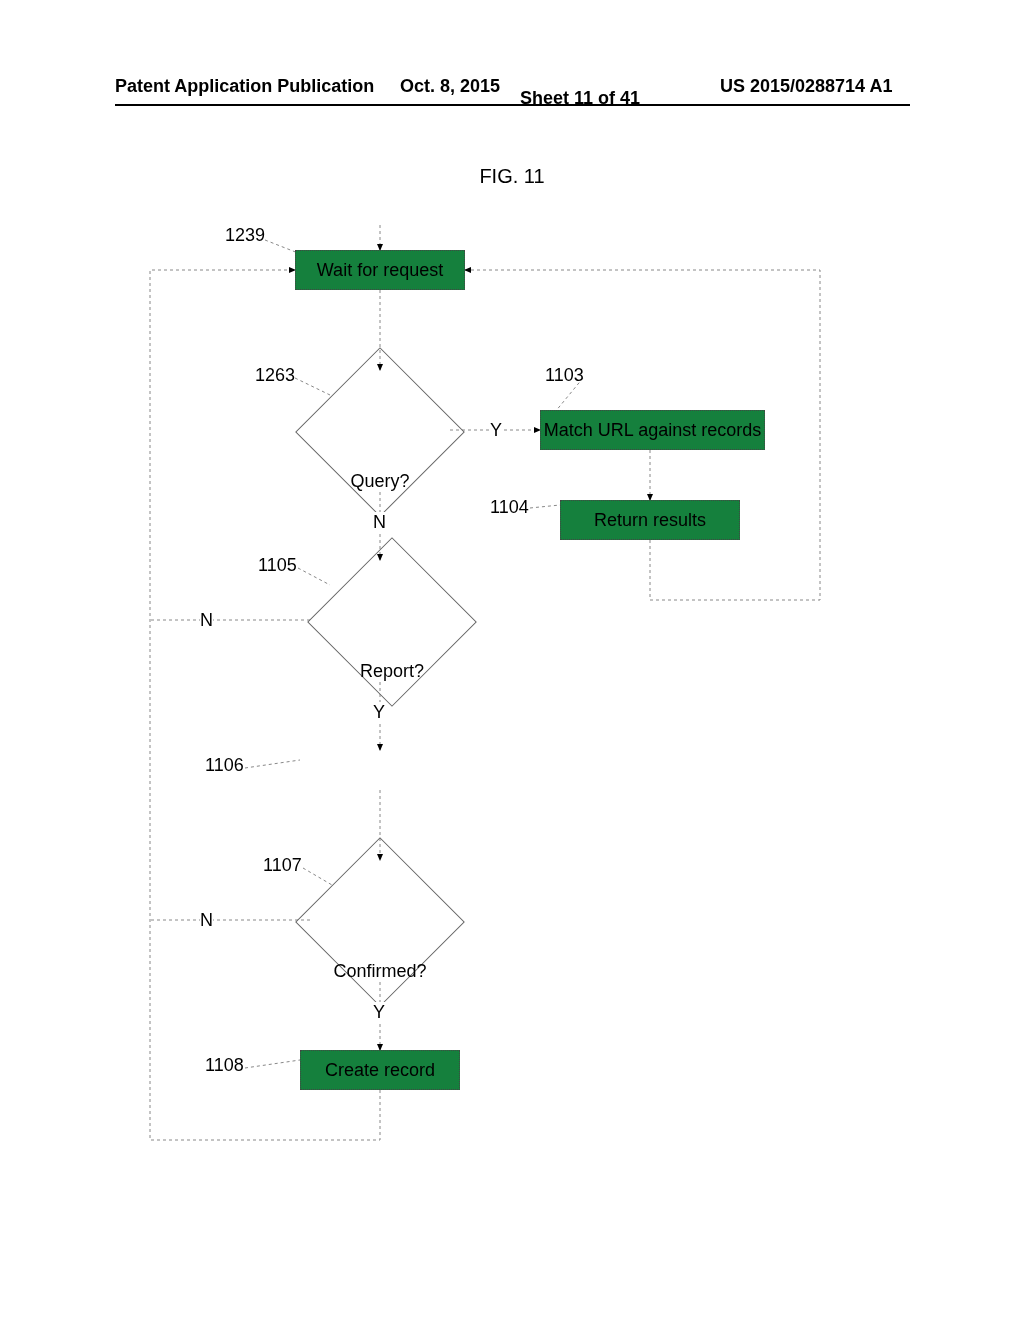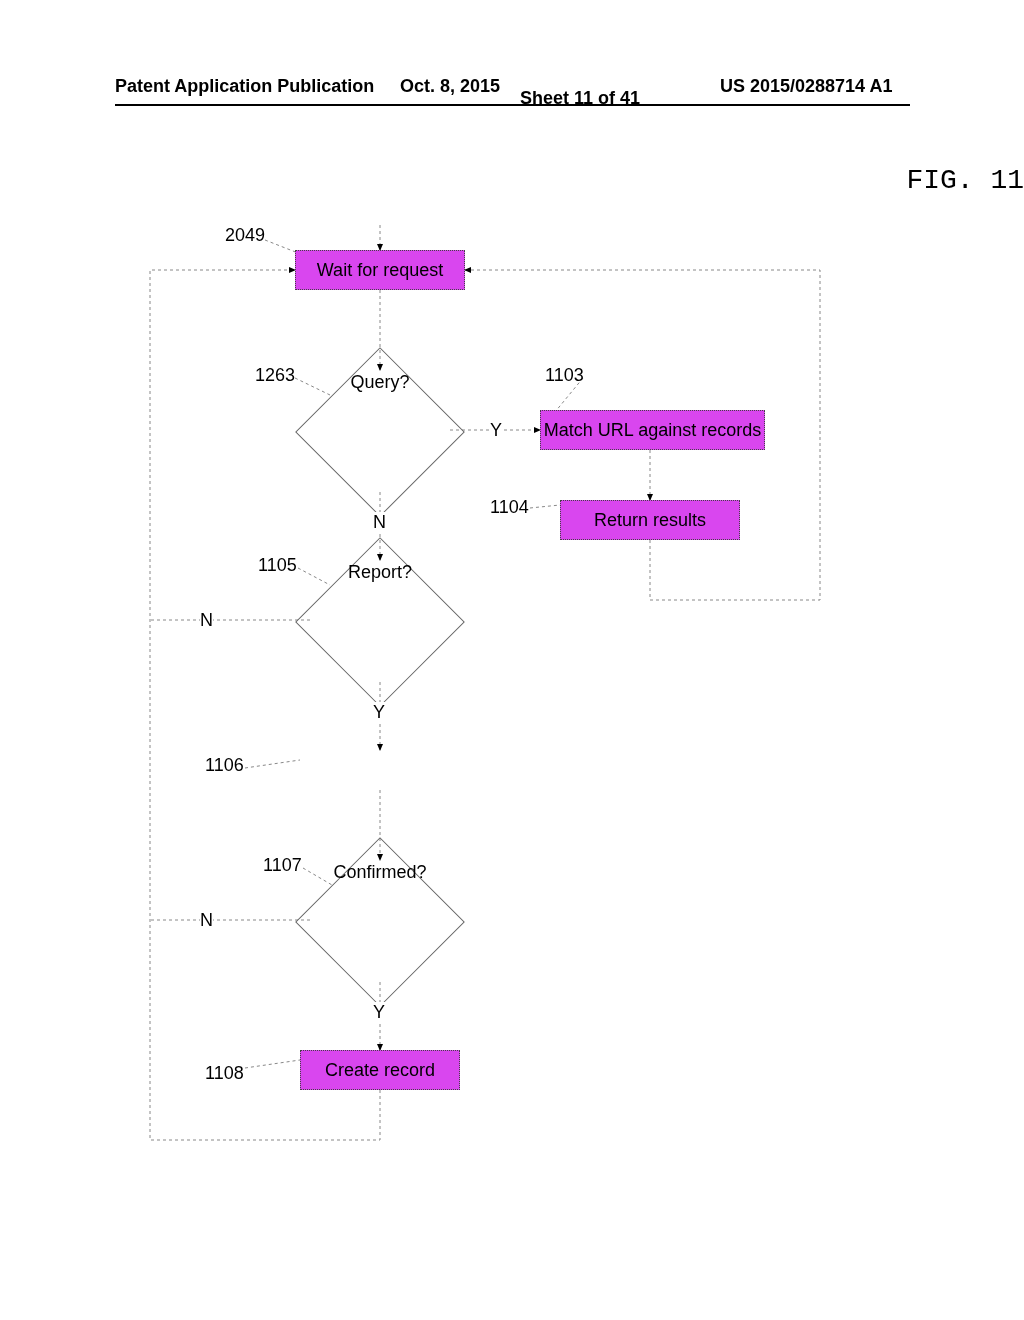--- a/index.html
+++ b/index.html
@@ -32,46 +32,45 @@
     position: absolute;
     font-size: 18px;
     font-weight: bold;
     white-space: nowrap;
   }
   .fig-title {
     position: absolute;
     top: 165px;
     left: 0;
     width: 1024px;
-    text-align: right;
-    font-size: 28px;
-    font-family: Liberation Mono, monospace;
+    text-align: center;
+    font-size: 20px;
   }
   .canvas {
     position: absolute;
     left: 0;
     top: 0;
     width: 1024px;
     height: 1320px;
   }
   .box, .diamond-wrap, .ref, .edgelabel {
     position: absolute;
     font-size: 18px;
   }
   .box {
     border: 1px dotted #444;
-    background: #d946ef;
+    background: #15803d;
     display: flex;
     align-items: center;
     justify-content: center;
     box-sizing: border-box;
   }
   .diamond-wrap {
     display: flex;
-    align-items: flex-start;
+    align-items: flex-end;
     justify-content: center;
   }
   .diamond {
     width: 100%;
     height: 100%;
     border: 1px solid #666;
     transform: rotate(45deg);
     box-sizing: border-box;
   }
   .diamond-label {
@@ -138,21 +137,21 @@
       <line x1="295" y1="378" x2="330" y2="395"></line>
       <line x1="583" y1="378" x2="555" y2="412"></line>
       <line x1="530" y1="508" x2="560" y2="505"></line>
       <line x1="298" y1="568" x2="330" y2="585"></line>
       <line x1="245" y1="768" x2="300" y2="760"></line>
       <line x1="303" y1="868" x2="332" y2="885"></line>
       <line x1="245" y1="1068" x2="300" y2="1060"></line>
     </g>
   </svg>
 
-  <span class="ref" style="left:225px; top:225px;">2049</span>
+  <span class="ref" style="left:225px; top:225px;">1239</span>
   <div class="box" style="left:295px; top:250px; width:170px; height:40px;">
     <span>Wait for request</span>
   </div>
 
   <span class="ref" style="left:255px; top:365px;">1263</span>
   <div class="diamond-wrap" style="left:320px; top:372px; width:120px; height:120px;">
     <div class="diamond"></div>
     <span class="diamond-label">Query?</span>
   </div>
   <span class="edgelabel" style="left:490px; top:420px;">Y</span>
@@ -162,35 +161,35 @@
   <div class="box" style="left:540px; top:410px; width:225px; height:40px;">
     <span>Match URL against records</span>
   </div>
 
   <span class="ref" style="left:490px; top:497px;">1104</span>
   <div class="box" style="left:560px; top:500px; width:180px; height:40px;">
     <span>Return results</span>
   </div>
 
   <span class="ref" style="left:258px; top:555px;">1105</span>
-  <div class="diamond-wrap" style="left:320px; top:562px; width:120px; height:120px;text-decoration:underline;">
+  <div class="diamond-wrap" style="left:332px; top:562px; width:120px; height:120px;text-decoration:underline;">
     <div class="diamond"></div>
     <span class="diamond-label">Report?</span>
   </div>
   <span class="edgelabel" style="left:200px; top:610px;">N</span>
   <span class="edgelabel" style="left:373px; top:702px;">Y</span>
 
   <span class="ref" style="left:205px; top:755px;">1106</span>
 
   <span class="ref" style="left:263px; top:855px;">1107</span>
   <div class="diamond-wrap" style="left:320px; top:862px; width:120px; height:120px;">
     <div class="diamond"></div>
     <span class="diamond-label">Confirmed?</span>
   </div>
   <span class="edgelabel" style="left:200px; top:910px;">N</span>
   <span class="edgelabel" style="left:373px; top:1002px;">Y</span>
 
-  <span class="ref" style="left:205px; top:1055px;margin-top:8px;">1108</span>
+  <span class="ref" style="left:205px; top:1055px;">1108</span>
   <div class="box" style="left:300px; top:1050px; width:160px; height:40px;">
     <span>Create record</span>
   </div>
 
 </div>
 
 </body></html>

